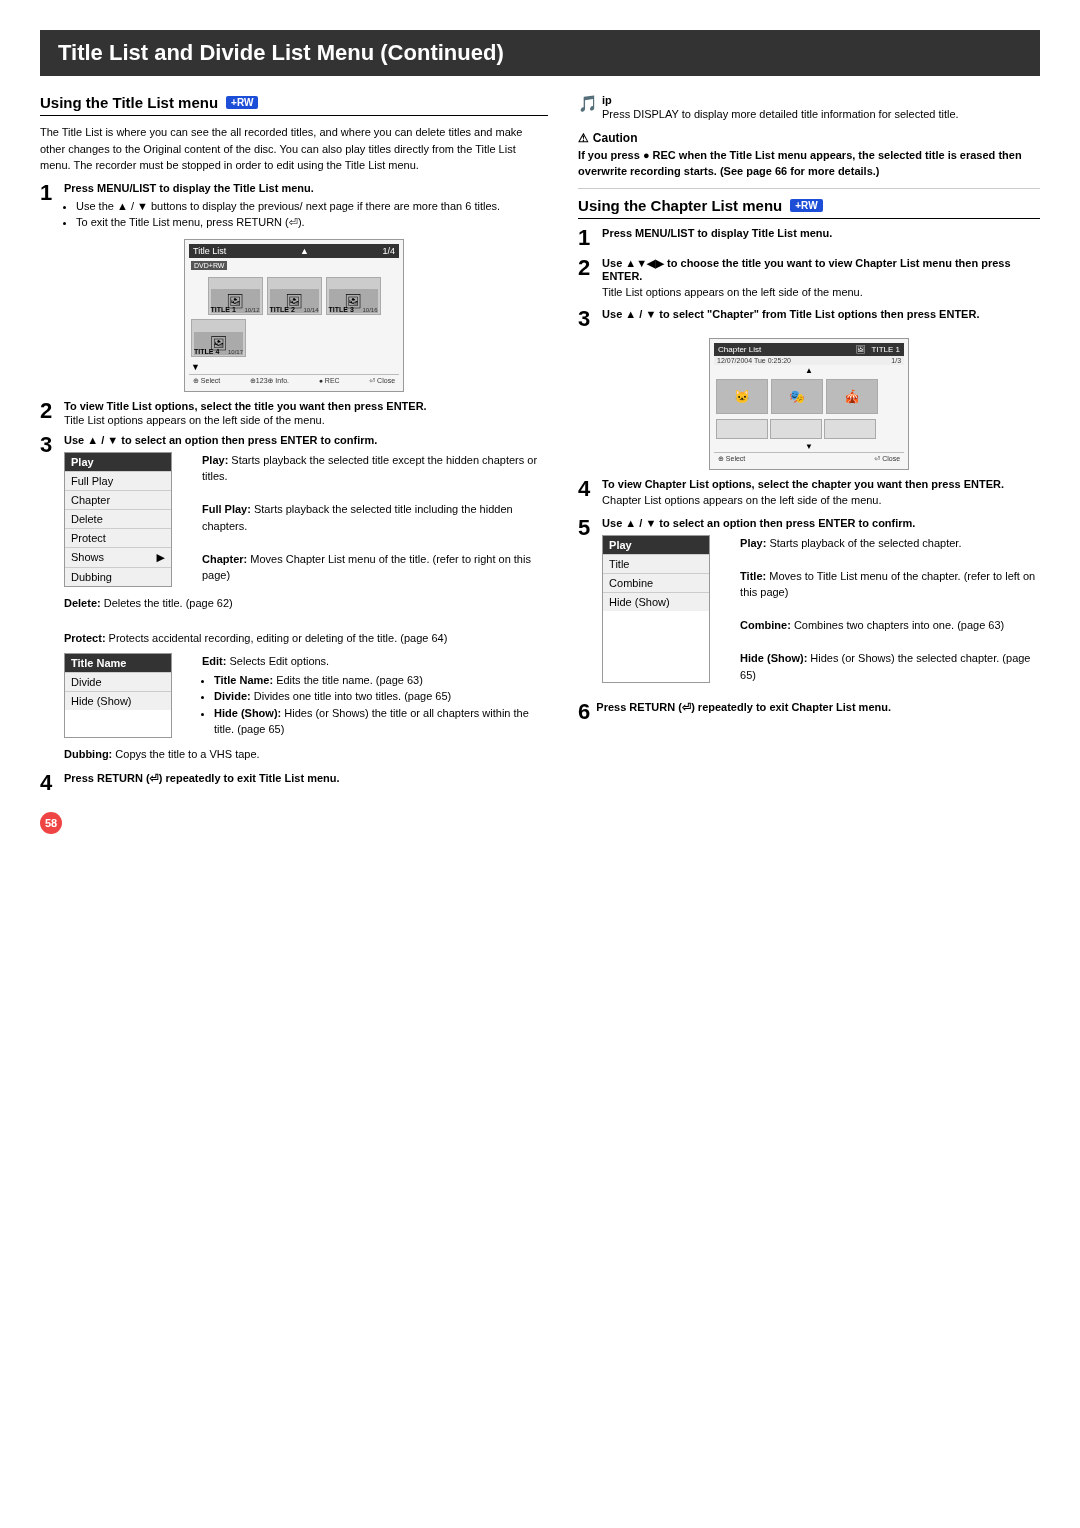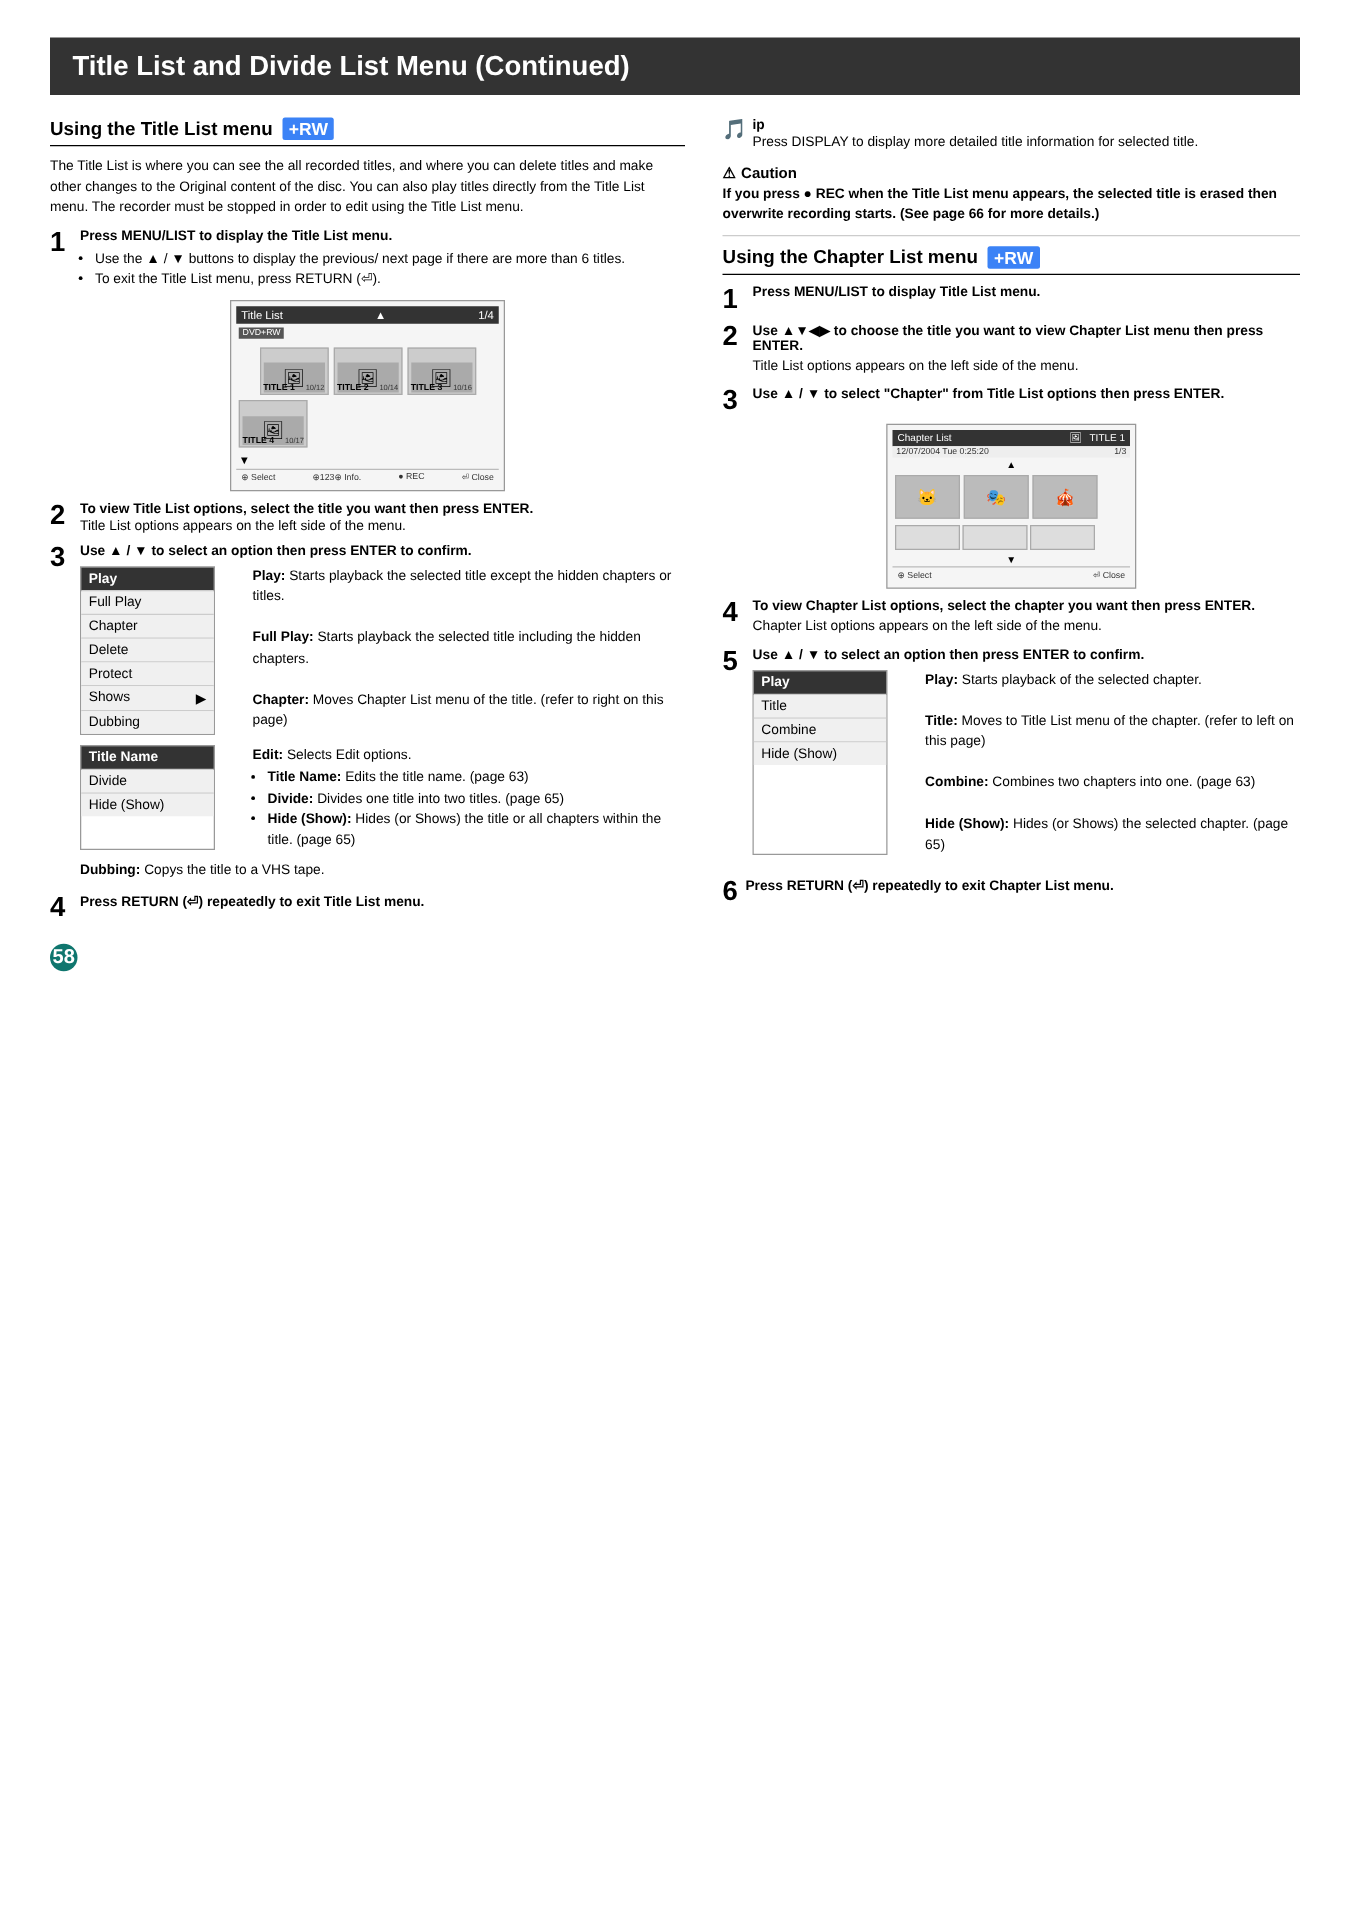--- a/index.html
+++ b/index.html
@@ -34,23 +34,23 @@
       font-size: 15px;
       font-weight: bold;
       border-bottom: 1px solid #000;
       padding-bottom: 4px;
       margin-bottom: 8px;
       display: flex;
       align-items: center;
       gap: 8px;
     }
     .rw-badge {
-      background: #3b82f6;
+      background: #1d4ed8;
       color: #fff;
-      font-size: 14px;
+      font-size: 10px;
       font-weight: bold;
       padding: 1px 5px;
       border-radius: 2px;
       display: inline-block;
     }
     .body-text {
       font-size: 11px;
       line-height: 1.5;
       margin-bottom: 8px;
     }
@@ -196,29 +196,29 @@
       align-items: center;
       gap: 4px;
       margin-bottom: 2px;
     }
     .caution-text {
       font-size: 11px;
       line-height: 1.5;
       font-weight: bold;
     }
     .page-num-badge {
-      background: #0f766e;
+      background: #ef4444;
       color: #fff;
       border-radius: 50%;
       width: 22px;
       height: 22px;
       display: flex;
       align-items: center;
       justify-content: center;
-      font-size: 16px;
+      font-size: 11px;
       font-weight: bold;
       margin-top: 10px;
     }
     .chapter-screen-box {
       border: 1px solid #999;
       background: #f5f5f5;
       margin: 8px auto;
       width: 200px;
       padding: 4px;
       font-size: 9px;
@@ -363,20 +363,25 @@
           <div class="desc-col">
             <p><b>Play:</b> Starts playback the selected title except the hidden chapters or titles.</p>
             <br>
             <p><b>Full Play:</b> Starts playback the selected title including the hidden chapters.</p>
             <br>
             <p><b>Chapter:</b> Moves Chapter List menu of the title. (refer to right on this page)</p>
           </div>
         </div>
 
         
+        <div style="font-size:11px;line-height:1.6;margin-bottom:6px;">
+          <p><b>Delete:</b> Deletes the title. (page 62)</p>
+          <br>
+          <p><b>Protect:</b> Protects accidental recording, editing or deleting of the title. (page 64)</p>
+        </div>
 
         
         <div class="options-col">
           <div class="menu-list">
             <div class="menu-list-item selected">Title Name</div>
             <div class="menu-list-item">Divide</div>
             <div class="menu-list-item">Hide (Show)</div>
           </div>
           <div class="desc-col">
             <p><b>Edit:</b> Selects Edit options.</p>

